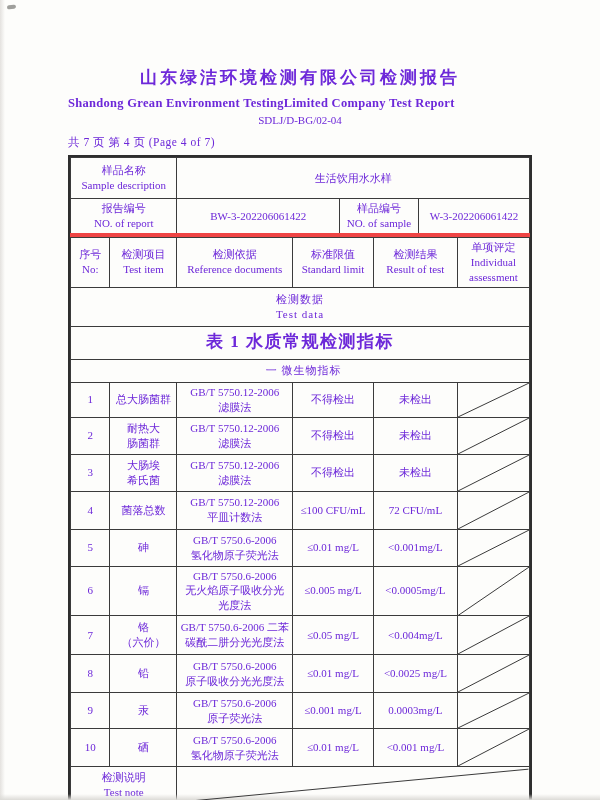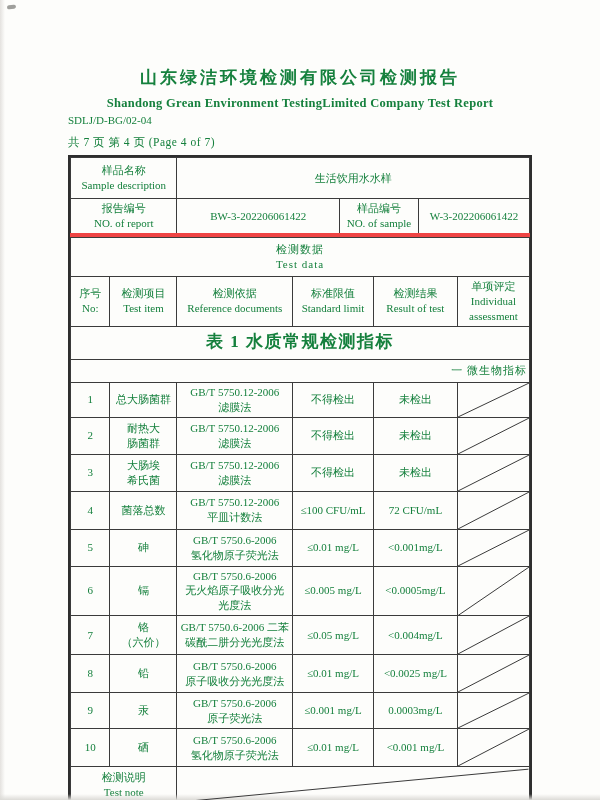--- a/index.html
+++ b/index.html
@@ -3,65 +3,65 @@
 <meta charset="utf-8">
 <style>
   html,body{margin:0;padding:0;background:#d9d9d6;}
   .page{
     position:relative;
     width:600px;height:800px;
     margin:0 auto;
     background:#fdfdfb;
     overflow:hidden;
     font-family:"Liberation Serif","DejaVu Serif",serif;
-    color:#15803d;
+    color:#6d28d9;
   }
   .scan-edge-left{
     position:absolute;left:0;top:0;width:5px;height:100%;
     background:linear-gradient(to right,#e4e2df,rgba(253,253,251,0));
   }
   .scan-edge-bottom{
     position:absolute;left:0;bottom:0;width:100%;height:6px;
     background:linear-gradient(to top,#dcdbd7,rgba(253,253,251,0));
   }
   .scan-mark{
     position:absolute;left:7px;top:5px;width:9px;height:4px;
     background:#6d6d68;border-radius:2px;opacity:.65;transform:rotate(-8deg);
   }
   .content{width:464px;margin:0 auto;padding-top:66px;}
   .title-cn{
     font-size:17px;font-weight:bold;text-align:center;
     letter-spacing:3px;margin:0 0 7px 0;
   }
   .title-en{
-    font-size:12.5px;font-weight:bold;text-align:center;
+    font-size:12.5px;font-weight:bold;text-align:left;
     letter-spacing:.3px;margin:0 0 3px 0;
   }
-  .doc-code{font-size:11px;text-align:left;}
+  .doc-code{font-size:11px;text-align:center;}
   .page-info{font-size:11.5px;margin-top:9px;letter-spacing:.5px;}
   .tables{margin-top:5px;border:2px solid #2e2e2e;}
   table{
     width:100%;border-collapse:collapse;table-layout:fixed;
   }
   td{
     border:1px solid #3b3b3b;
     font-size:11px;line-height:1.35;
     text-align:center;vertical-align:middle;
     white-space:pre-line;
     padding:2px 2px;
     overflow:hidden;
   }
   .info-table{border-bottom:4px solid #ef4444;}
   .h36{height:36px}.h30{height:30px}.h34{height:34px}.h44{height:44px}
   .h28{height:28px}.h18{height:18px}.h20{height:20px}
   .h30r{height:30px}.h32{height:32px}.h33{height:33px}.h31{height:31px}
   .h46{height:44px}
   .band{letter-spacing:1px;}
   .table-title{font-size:17px;font-weight:bold;letter-spacing:1.5px;}
-  .section{text-align:right;padding-left:9px;letter-spacing:1px;margin-top:18px;}
+  .section{text-align:center;padding-left:9px;letter-spacing:1px;margin-top:18px;}
   .diag-cell{position:relative;padding:0;}
   .diag{position:absolute;left:0;top:0;width:100%;height:100%;display:block;}
 </style>
 </head>
 <body>
 
 <div class="page">
   <div class="scan-mark"></div>
   <div class="scan-edge-left"></div>
   <div class="scan-edge-bottom"></div>
@@ -103,41 +103,41 @@
           <col style="width:8.6%">
             <col style="width:14.6%">
             <col style="width:25.2%">
           <col style="width:17.6%">
             <col style="width:18.3%">
             <col style="width:15.7%">
         </colgroup>
 
         <tbody>
             <tr>
-          <td class="h34 band" colspan="6">检测数据
-Test data</td>
-        </tr>
-
-        <tr>
           <td class="h46">序号
 No:</td>
           <td class="h46">检测项目
 Test item</td>
           <td class="h46">检测依据
 Reference documents</td>
           <td class="h46">标准限值
 Standard limit</td>
           <td class="h46">检测结果
 Result of test</td>
           <td class="h46">单项评定
 Individual
 assessment</td>
         </tr>
 
         <tr>
+          <td class="h34 band" colspan="6">检测数据
+Test data</td>
+        </tr>
+
+        <tr>
           <td class="h28 table-title" colspan="6">表 1 水质常规检测指标</td>
         </tr>
 
         <tr>
           <td class="h18 section" colspan="6">一  微生物指标</td>
         </tr>
 
         <tr>
           <td class="h30r">1</td>
           <td>总大肠菌群</td>

